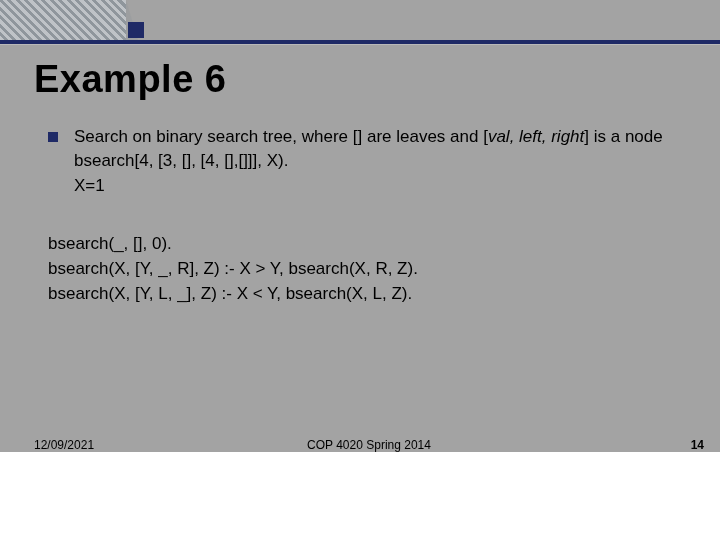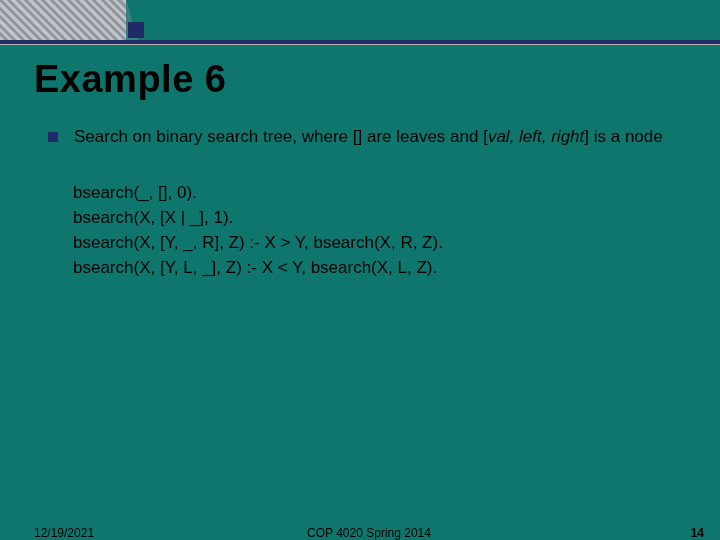--- a/index.html
+++ b/index.html
@@ -1,32 +1,32 @@
 <!DOCTYPE html>
 <html><head>
 <meta charset="utf-8">
 <style>
   * { margin: 0; padding: 0; box-sizing: border-box; }
   html, body { width: 720px; height: 540px; font-family: Arial, Helvetica, sans-serif; background: #fff; }
-  .slide { position: relative; width: 720px; height: 540px; background: #0f766e; overflow: hidden; }
+  .slide { position: relative; width: 720px; height: 452px; background: #a3a3a3; overflow: hidden; }
   .deco-strip { position: absolute; top: 0; left: 0; width: 126px; height: 40px; background: repeating-linear-gradient(45deg,#bfc3c7 0 3px,#8f969c 3px 6px); }
   .deco-strip::after { content: ""; position: absolute; right: -12px; top: 0; width: 0; height: 0; border-top: 40px solid transparent; border-left: 12px solid #8f969c; opacity: .35; }
   .rule-thick { position: absolute; top: 40px; left: 0; width: 720px; height: 4px; background: #1f2a66; }
   .tick      { position: absolute; top: 22px; left: 128px; width: 16px; height: 16px; background: #1f2a66; }
   .rule-thin { position: absolute; top: 44px; left: 0; width: 720px; height: 1px; background: #b9b9b9; }
   .title { position: absolute; top: 58px; left: 34px; font-family: Arial, Helvetica, sans-serif; font-weight: 900; font-size: 38px; letter-spacing: .5px; color: #000; }
   .body  { position: absolute; top: 126px; left: 48px; right: 24px; font-size: 17px; line-height: 1.32; color: #000; }
   .bullet-row { display: flex; gap: 16px; }
   .square-bullet { flex: 0 0 auto; width: 10px; height: 10px; background: #1f2a66; margin-top: 6px; }
   .bullet-content { flex: 1 1 auto; }
   .top-line span.italic { font-style: italic; }
   .indent-lines { margin-top: 2px; }
   .indent-lines div { margin-bottom: 2px; }
   .code-block { margin-top: 34px; font-size: 17px; line-height: 1.35; }
-  .code-block div { margin-bottom: 2px; margin-left: 25px; }
+  .code-block div { margin-bottom: 2px; }
   .footer { position: absolute; bottom: 14px; left: 0; width: 720px; font-size: 12px; color: #000; }
   .footer .left  { position: absolute; left: 34px; }
   .footer .mid   { position: absolute; left: 18px; right: 0; text-align: center; }
   .footer .right { position: absolute; right: 16px; font-weight: 700; }
 </style>
 </head>
 <body>
 
 <div class="slide">
   <div class="deco-strip"></div>
@@ -36,29 +36,32 @@
 
   <h1 class="title">Example 6</h1>
 
   <div class="body">
     <div class="bullet-row">
       <div class="square-bullet"></div>
       <div class="bullet-content">
         <div class="top-line">
           <span>Search on binary search tree, where [] are leaves and [</span><span class="italic">val, left, right</span><span>] is a node</span>
         </div>
+        <div class="indent-lines">
+          <div>bsearch[4, [3, [], [4, [],[]]], X).</div>
+          <div>X=1</div>
+        </div>
       </div>
     </div>
 
     <div class="code-block">
       <div>bsearch(_, [], 0).</div>
-      <div>bsearch(X, [X | _], 1).</div>
       <div>bsearch(X, [Y, _, R], Z) :- X &gt; Y, bsearch(X, R, Z).</div>
       <div>bsearch(X, [Y, L, _], Z) :- X &lt; Y, bsearch(X, L, Z).</div>
     </div>
   </div>
 
   <div class="footer">
-    <span class="left">12/19/2021</span>
+    <span class="left">12/09/2021</span>
     <span class="mid">COP 4020 Spring 2014</span>
     <span class="right">14</span>
   </div>
 </div>
 
 </body></html>

